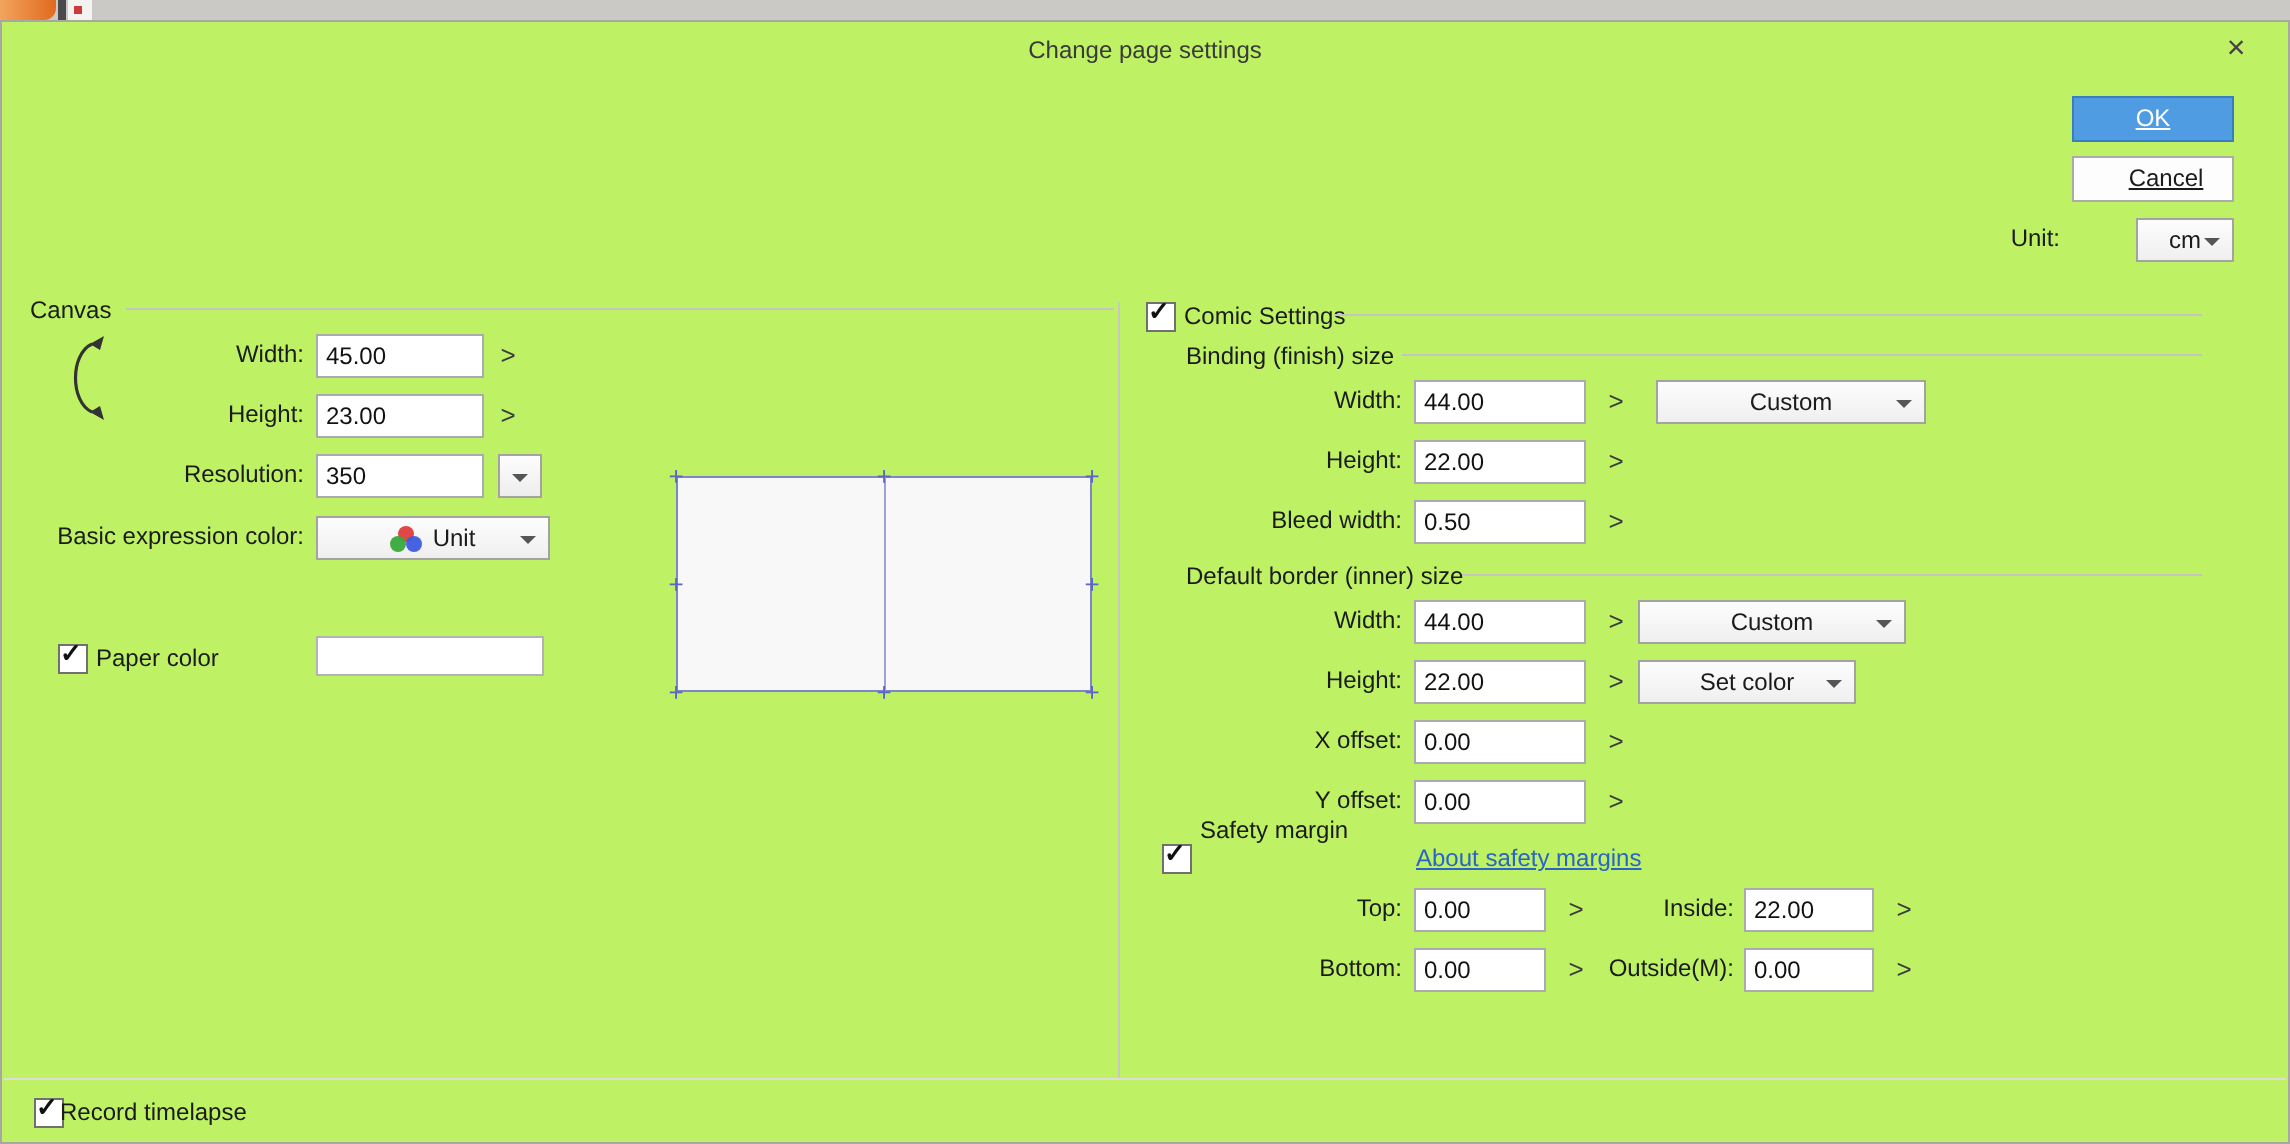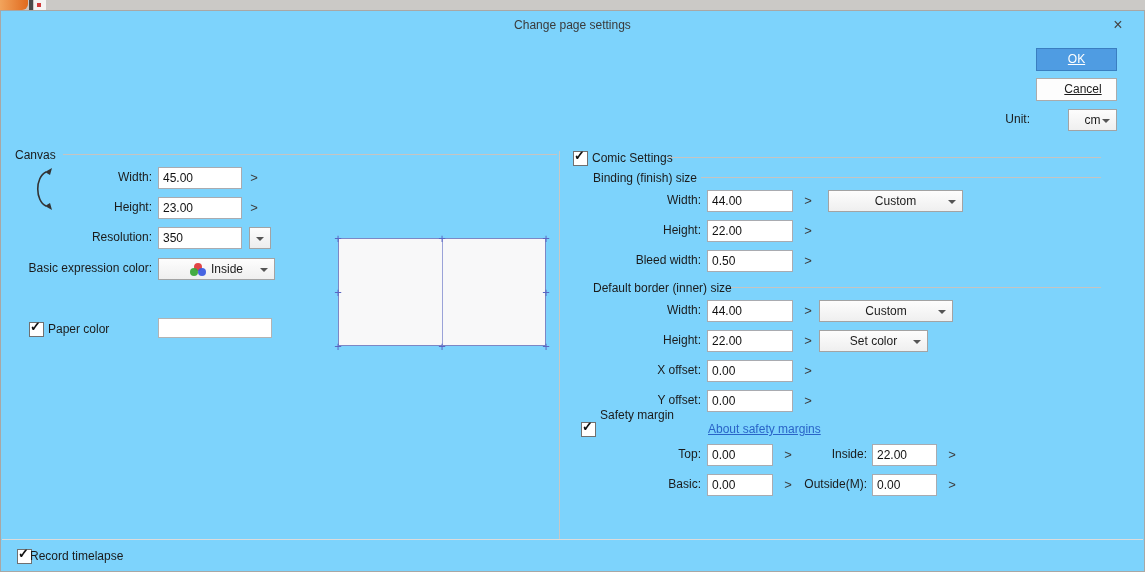--- a/index.html
+++ b/index.html
@@ -9,21 +9,21 @@
   
   #top-strip { position:absolute; left:0; top:0; width:1145px; height:10px; background:#cbc9c6; }
   .strip-orange { position:absolute; left:0; top:0; width:28px; height:10px;
                   background:linear-gradient(90deg,#f2a45c,#e06a1e); border-radius:0 0 6px 0; }
   .strip-dark { position:absolute; left:29px; top:0; width:4px; height:10px; background:#4a4a4a; }
   .strip-chip { position:absolute; left:34px; top:0; width:12px; height:10px; background:#f4f3f2; }
   .strip-chip i { position:absolute; left:3px; top:3px; width:4px; height:4px; background:#d03a3a; }
 
   
   #dialog { position:absolute; left:0; top:10px; width:1145px; height:562px;
-            background:#7dd3fc; border:1px solid #a9a7a4; box-sizing:border-box; }
+            background:#bef264; border:1px solid #a9a7a4; box-sizing:border-box; }
   .dlg-title { position:absolute; left:0; top:7px; width:100%; text-align:center;
                font-size:12px; color:#3a3a3a; }
   .dlg-close { position:absolute; left:1104px; top:3px; width:26px; height:22px;
                text-align:center; line-height:22px; font-size:16px; color:#444; cursor:default; }
 
   .lbl { position:absolute; font-size:12px; color:#1b1b1b; white-space:nowrap; }
   .lbl.r { text-align:right; }
 
   .txt { position:absolute; height:22px; box-sizing:border-box; border:1px solid #a9abb0;
          background:#fff; font-family:"Liberation Sans",sans-serif; font-size:12px;
@@ -122,21 +122,21 @@
         <span class="caret"></span>
       </div>
 
     <div class="lbl r" style="left:8px;top:250px;width:143px">Basic expression color:</div>
     <div class="combo" style="left:157px;top:247px;width:117px">
       <span class="tricolor">
           <i class="cr"></i>
           <i class="cg"></i>
           <i class="cb2"></i>
         </span>
-      <span>Inside</span>
+      <span>Unit</span>
       <span class="caret"></span>
     </div>
 
     <span class="cb" style="left:28px;top:311px">
         <span class="cb-mark">✓</span>
       </span>
     <div class="lbl" style="left:47px;top:311px">Paper color</div>
     <div class="swatch"></div>
 
     <div id="preview">
@@ -213,21 +213,21 @@
     <a class="link" style="left:707px;top:411px" href="#">About safety margins</a>
 
     <div class="lbl r" style="left:600px;top:436px;width:100px">Top:</div>
     <input class="txt" style="left: 706px; top: 433px; width: 66px;" value="0.00">
     <button class="chev" style="left:778px;top:433px"><span>&gt;</span></button>
 
     <div class="lbl r" style="left:766px;top:436px;width:100px">Inside:</div>
     <input class="txt" style="left: 871px; top: 433px; width: 65px;" value="22.00">
     <button class="chev" style="left:942px;top:433px"><span>&gt;</span></button>
 
-    <div class="lbl r" style="left:600px;top:466px;width:100px">Basic:</div>
+    <div class="lbl r" style="left:600px;top:466px;width:100px">Bottom:</div>
     <input class="txt" style="left: 706px; top: 463px; width: 66px;" value="0.00">
     <button class="chev" style="left:778px;top:463px"><span>&gt;</span></button>
 
     <div class="lbl r" style="left:766px;top:466px;width:100px">Outside(M):</div>
     <input class="txt" style="left: 871px; top: 463px; width: 65px;" value="0.00">
     <button class="chev" style="left:942px;top:463px"><span>&gt;</span></button>
 
     <div class="group-line" style="left:1px;top:528px;width:1141px;border-color:#dedcda"></div>
     <span class="cb" style="left:16px;top:538px">
         <span class="cb-mark">✓</span>

